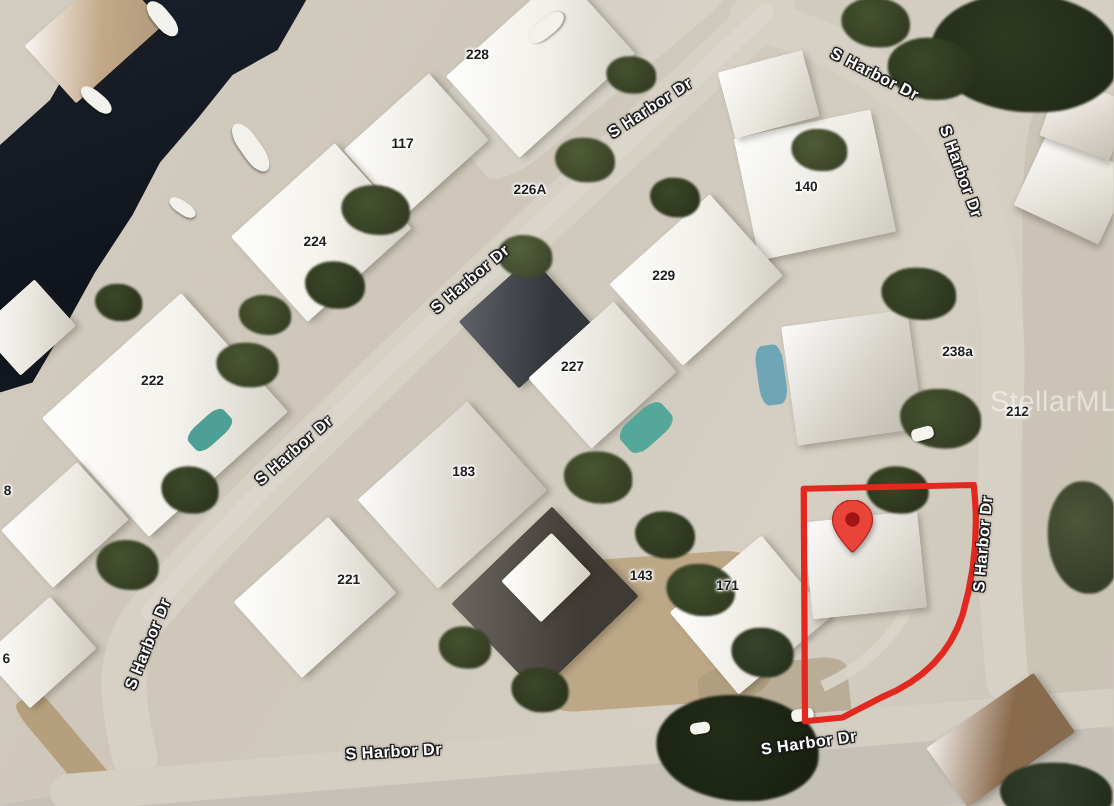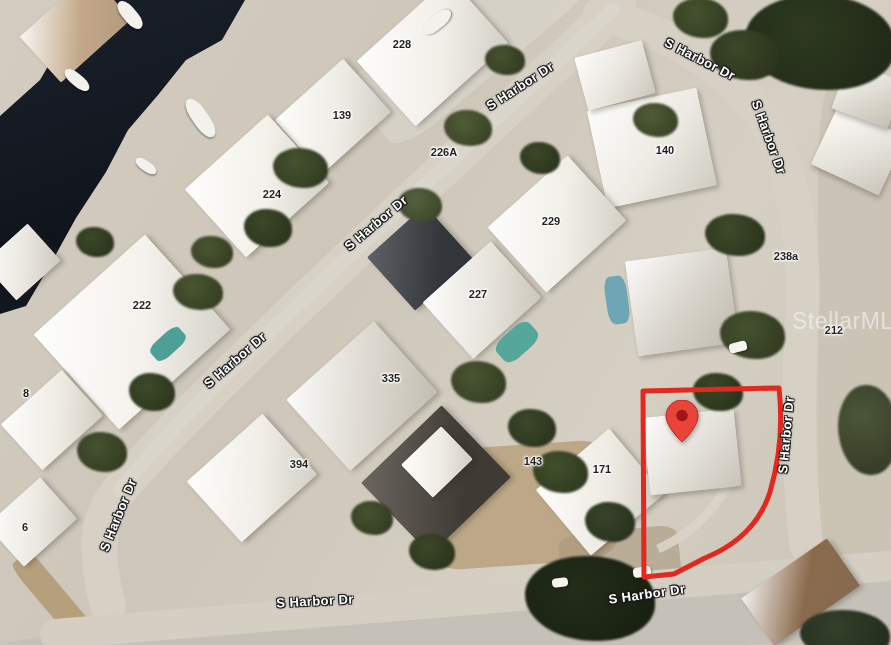--- a/index.html
+++ b/index.html
@@ -125,33 +125,33 @@
       <div class="street-label" style="left: 520px; top: 86px; transform: translate(-50%, -50%) rotate(-33deg);">S Harbor Dr</div>
       <div class="street-label" style="left: 700px; top: 59px; transform: translate(-50%, -50%) rotate(27deg);">S Harbor Dr</div>
       <div class="street-label" style="left: 769px; top: 137px; transform: translate(-50%, -50%) rotate(70deg);">S Harbor Dr</div>
       <div class="street-label" style="left: 376px; top: 223px; transform: translate(-50%, -50%) rotate(-40deg);">S Harbor Dr</div>
       <div class="street-label" style="left: 235px; top: 360px; transform: translate(-50%, -50%) rotate(-41deg);">S Harbor Dr</div>
       <div class="street-label" style="left: 118px; top: 515px; transform: translate(-50%, -50%) rotate(-68deg);">S Harbor Dr</div>
       <div class="street-label" style="left: 315px; top: 601px; transform: translate(-50%, -50%) rotate(-3deg);">S Harbor Dr</div>
       <div class="street-label" style="left: 647px; top: 594px; transform: translate(-50%, -50%) rotate(-8deg);">S Harbor Dr</div>
       <div class="street-label" style="left: 786px; top: 435px; transform: translate(-50%, -50%) rotate(-85deg);">S Harbor Dr</div>
     </div>
-  <div id="address-labels" style="left:0;top:0;width:858px;height:645px;margin-left:20px;">
+  <div id="address-labels" style="left:0;top:0;width:858px;height:645px;">
       <div class="addr-label" style="left: 382px; top: 44px;">228</div>
-      <div class="addr-label" style="left: 322px; top: 115px;">139</div>
+      <div class="addr-label" style="left: 322px; top: 115px;">117</div>
       <div class="addr-label" style="left: 424px; top: 152px;">226A</div>
       <div class="addr-label" style="left: 252px; top: 194px;">224</div>
       <div class="addr-label" style="left: 645px; top: 150px;">140</div>
       <div class="addr-label" style="left: 531px; top: 221px;">229</div>
       <div class="addr-label" style="left: 122px; top: 305px;">222</div>
       <div class="addr-label" style="left: 458px; top: 294px;">227</div>
-      <div class="addr-label" style="left: 766px; top: 256px;">238a</div>
+      <div class="addr-label" style="left: 766px; top: 282px;">238a</div>
       <div class="addr-label" style="left: 814px; top: 330px;">212</div>
-      <div class="addr-label" style="left: 371px; top: 378px;">335</div>
-      <div class="addr-label" style="left: 279px; top: 464px;">394</div>
+      <div class="addr-label" style="left: 371px; top: 378px;">183</div>
+      <div class="addr-label" style="left: 279px; top: 464px;">221</div>
       <div class="addr-label" style="left: 513px; top: 461px;">143</div>
       <div class="addr-label" style="left: 582px; top: 469px;">171</div>
       <div class="addr-label" style="left: 6px; top: 393px;">8</div>
       <div class="addr-label" style="left: 5px; top: 527px;">6</div>
     </div>
 
   <div id="watermark">StellarMLS</div>
 </div>
 
 </body></html>

